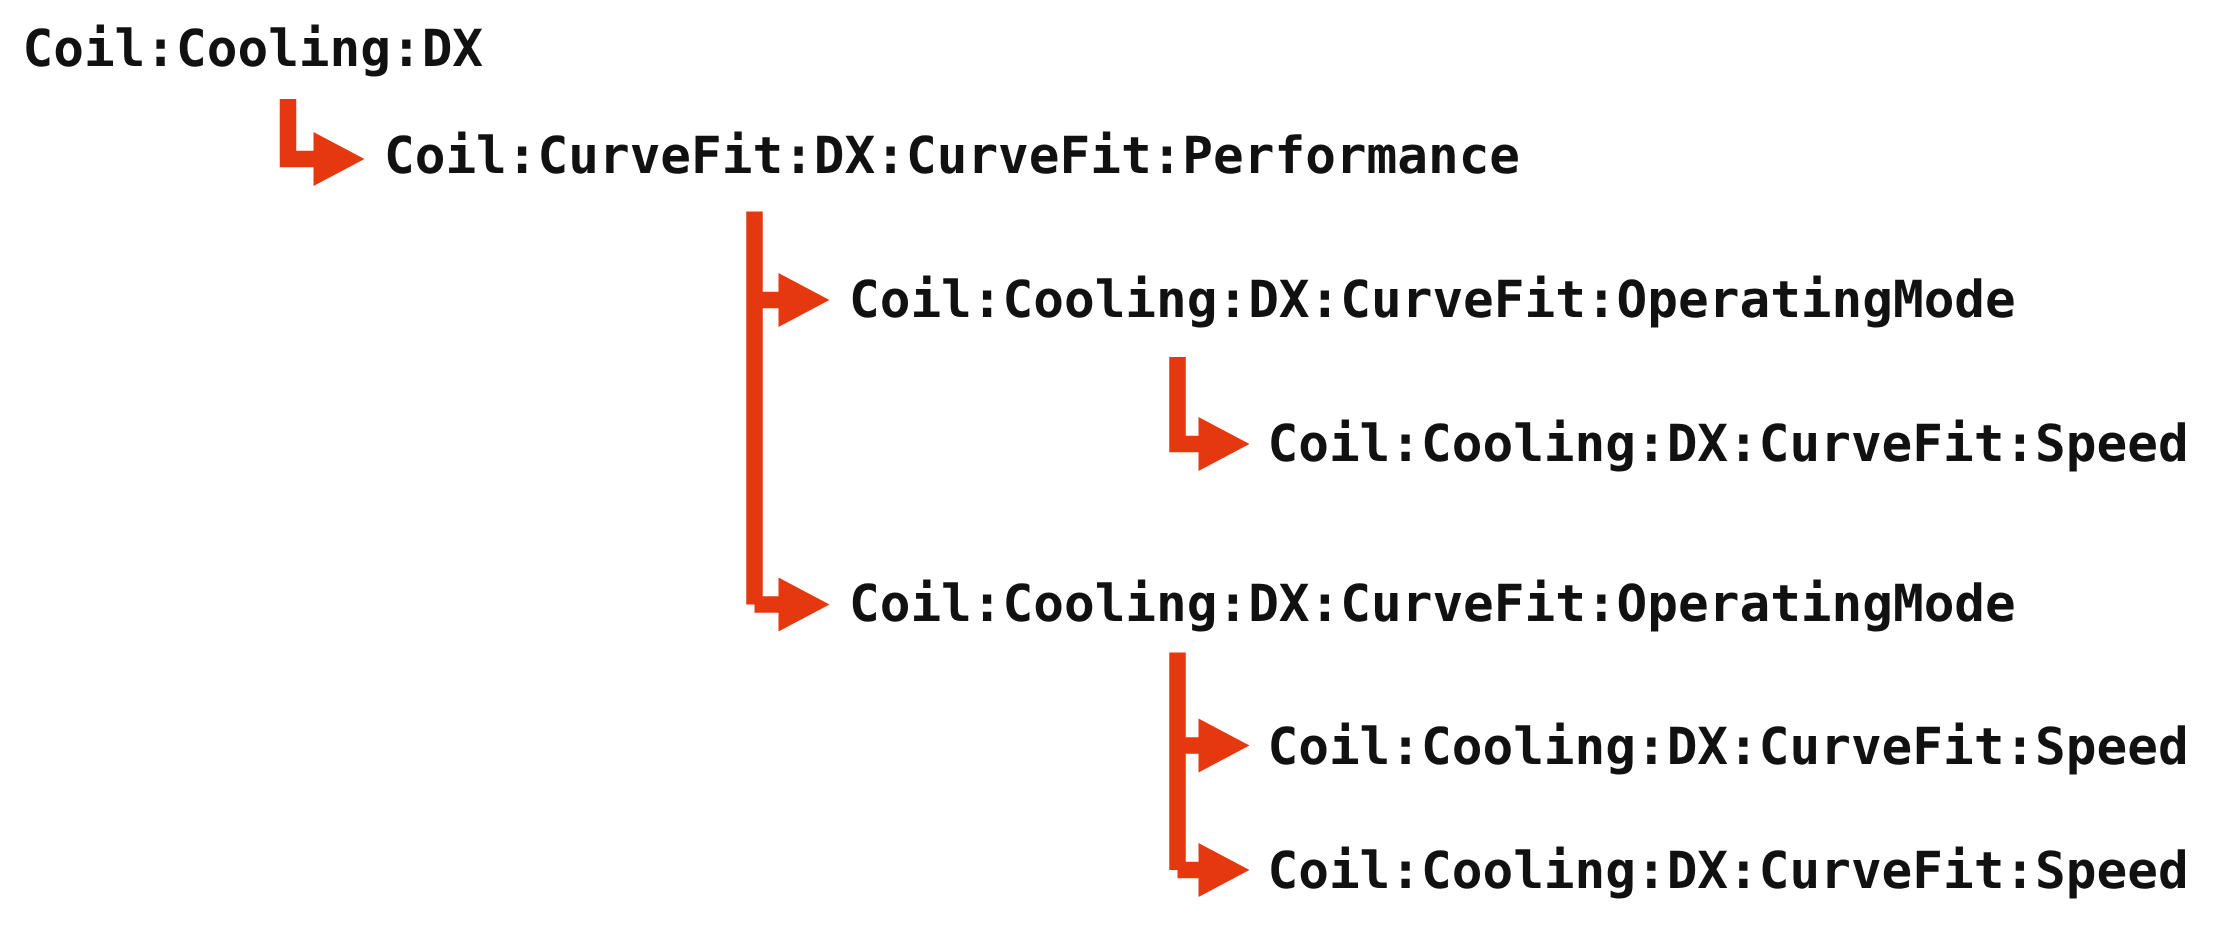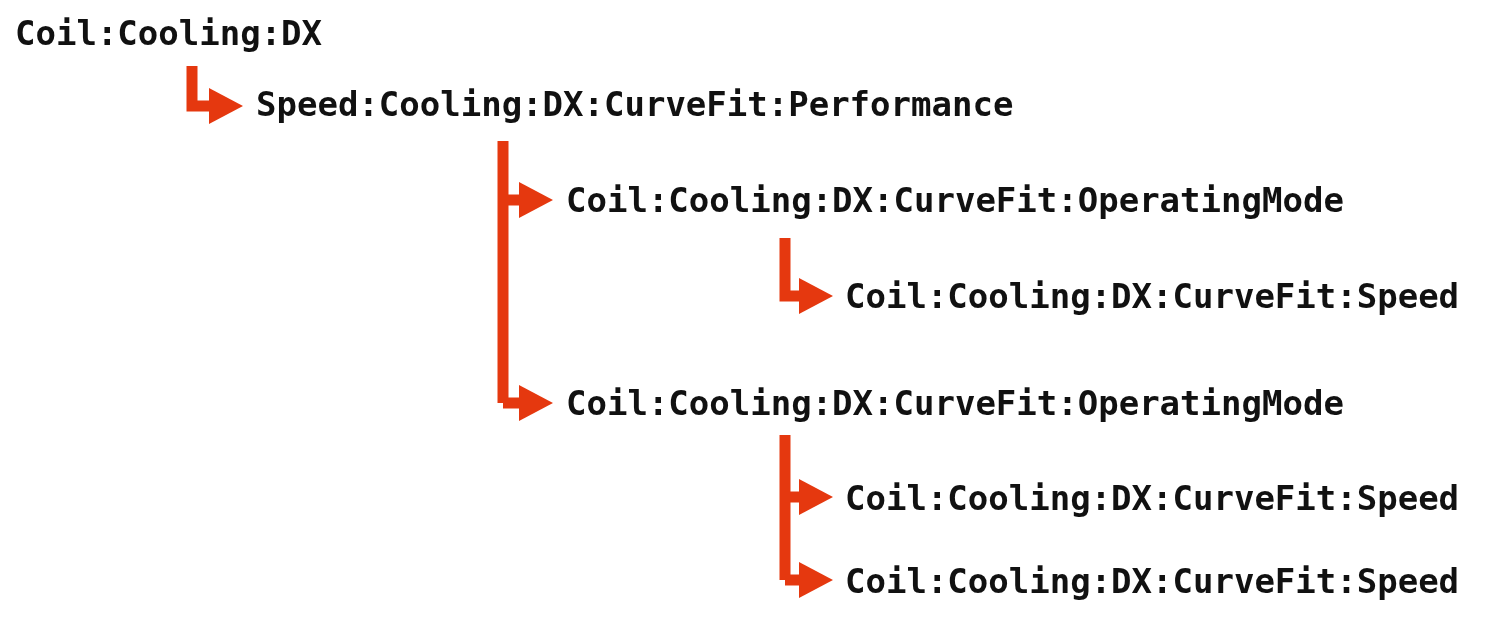--- a/index.html
+++ b/index.html
@@ -71,21 +71,21 @@
       <path d="M 785 435 L 785 580" stroke="#e5380f" stroke-width="11" fill="none" stroke-linecap="butt"></path>
       <path d="M 785 497 L 810 497" stroke="#e5380f" stroke-width="11" fill="none" stroke-linecap="butt"></path>
       <path d="M 833 497 L 799 479 L 799 515 Z" fill="#e5380f"></path>
       <path d="M 785 580 L 810 580" stroke="#e5380f" stroke-width="11" fill="none" stroke-linecap="butt"></path>
       <path d="M 833 580 L 799 562 L 799 598 Z" fill="#e5380f"></path>
     </g>
   </svg>
 
   <div class="node-label n0">Coil:Cooling:DX</div>
 
-  <div class="node-label n1">Speed:Cooling:DX:CurveFit:Performance</div>
+  <div class="node-label n1">Coil:CurveFit:DX:CurveFit:Performance</div>
 
   <div class="node-label n2">Coil:Cooling:DX:CurveFit:OperatingMode</div>
 
   <div class="node-label n3">Coil:Cooling:DX:CurveFit:Speed</div>
 
   <div class="node-label n4">Coil:Cooling:DX:CurveFit:OperatingMode</div>
 
   <div class="node-label n5">Coil:Cooling:DX:CurveFit:Speed</div>
 
   <div class="node-label n6">Coil:Cooling:DX:CurveFit:Speed</div>

